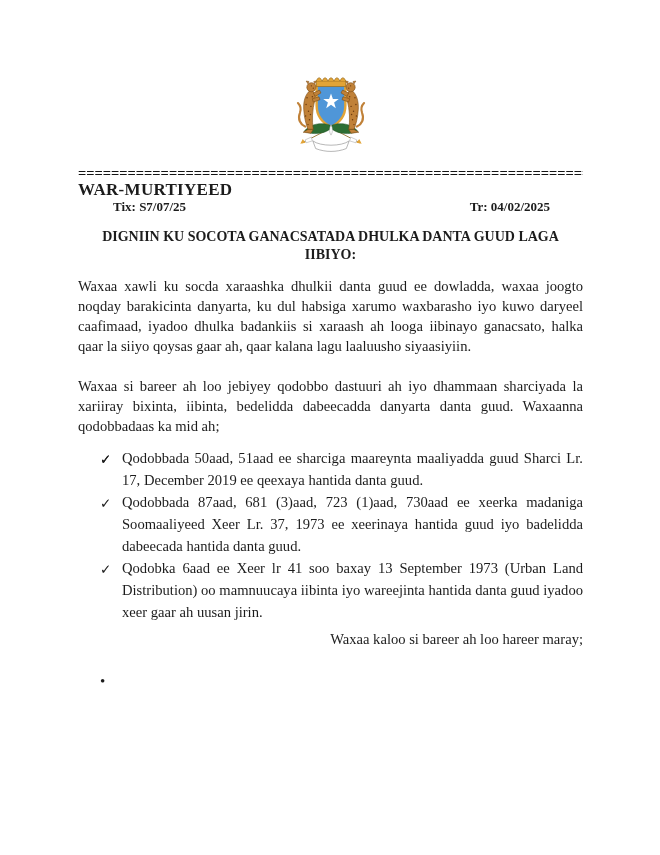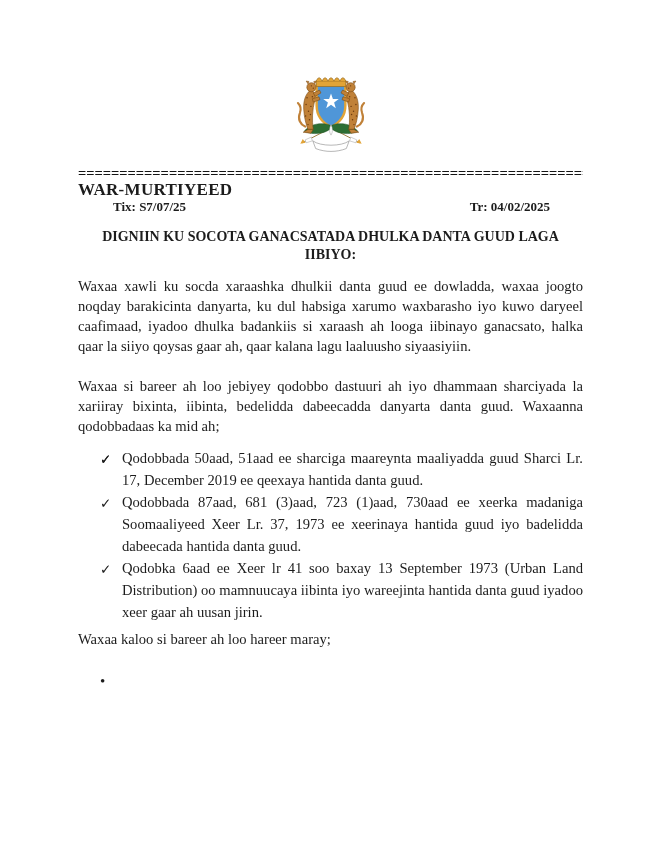--- a/index.html
+++ b/index.html
@@ -48,21 +48,21 @@
     margin: 13px 0 12px 0;
   }
   .body-par {
     font-size: 14.6px;
     line-height: 20px;
     text-align: justify;
     margin: 0;
   }
   .par-1 { margin-top: 10px; }
   .par-2 { margin-top: 20px; }
-  .par-3 { margin-top: 6px; text-align: left; }
+  .par-3 { margin-top: 6px; text-align: right; }
   ul.checklist, ul.dotlist {
     list-style: none;
     margin: 0; padding: 0;
     font-size: 14.6px;
     line-height: 22px;
     text-align: justify;
   }
   ul.checklist { margin-top: 11px; }
   ul.dotlist { margin-top: 21px; }
   ul.checklist li { position: relative; padding-left: 44px; }

